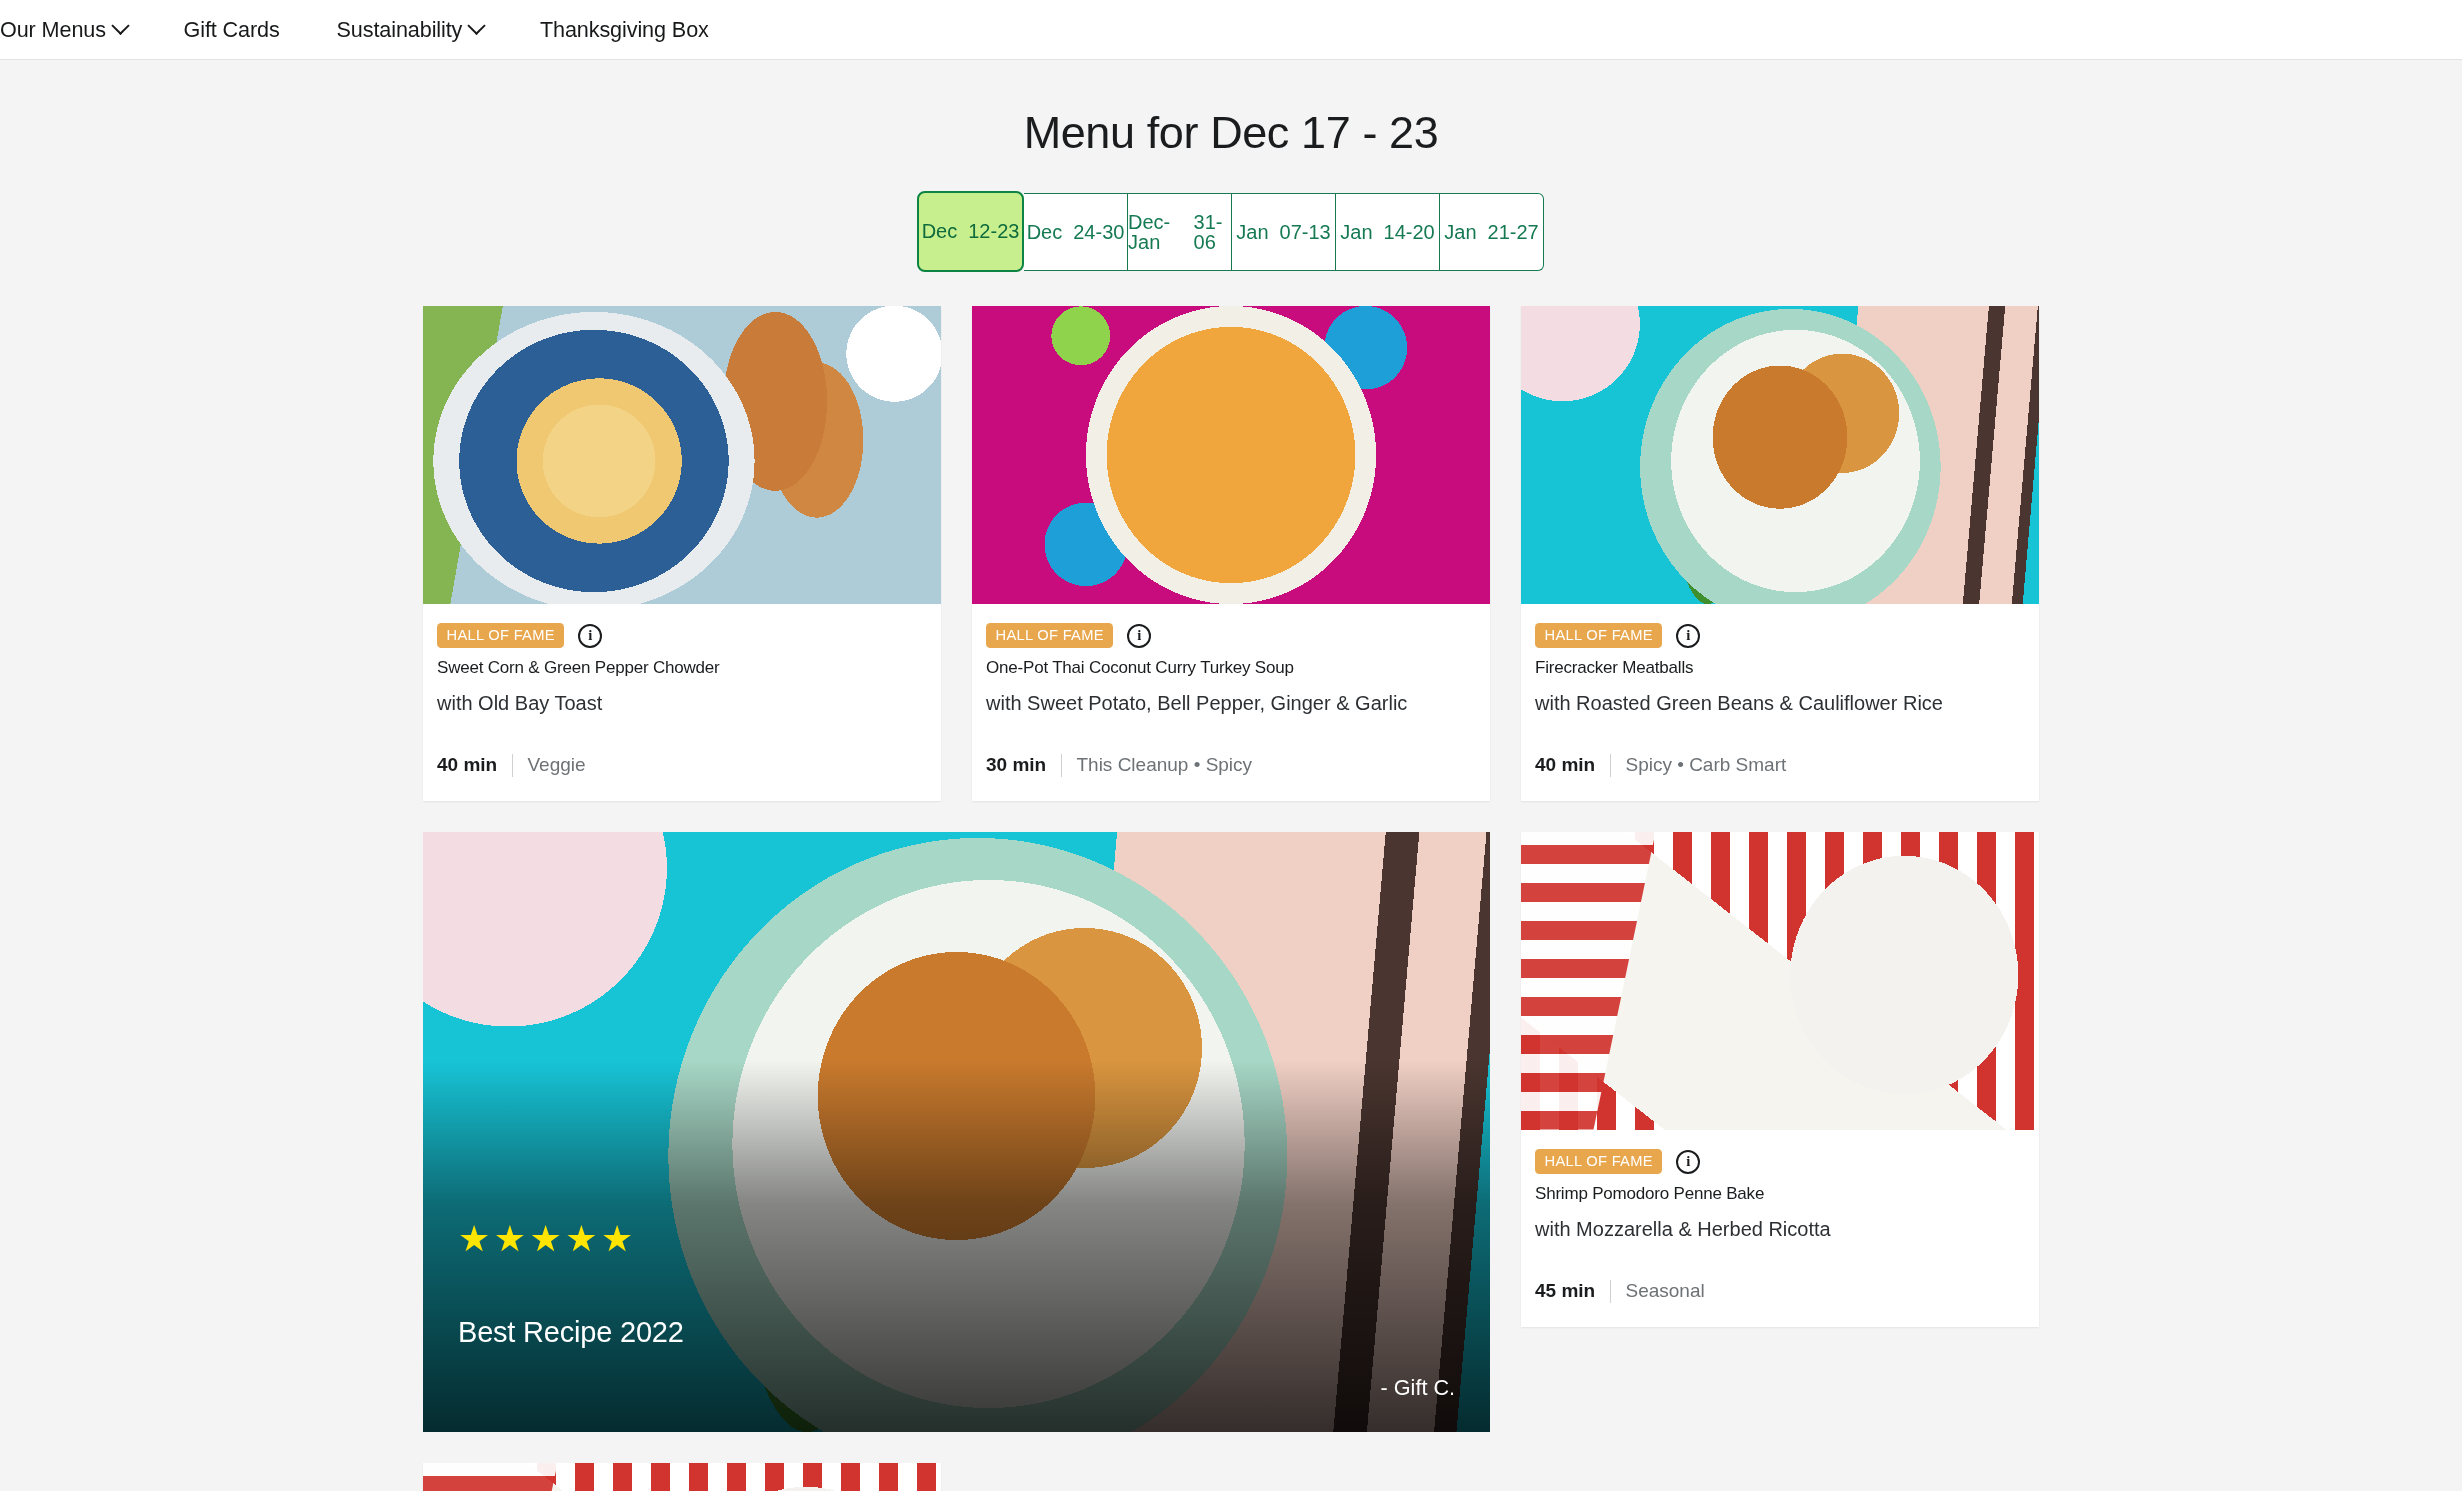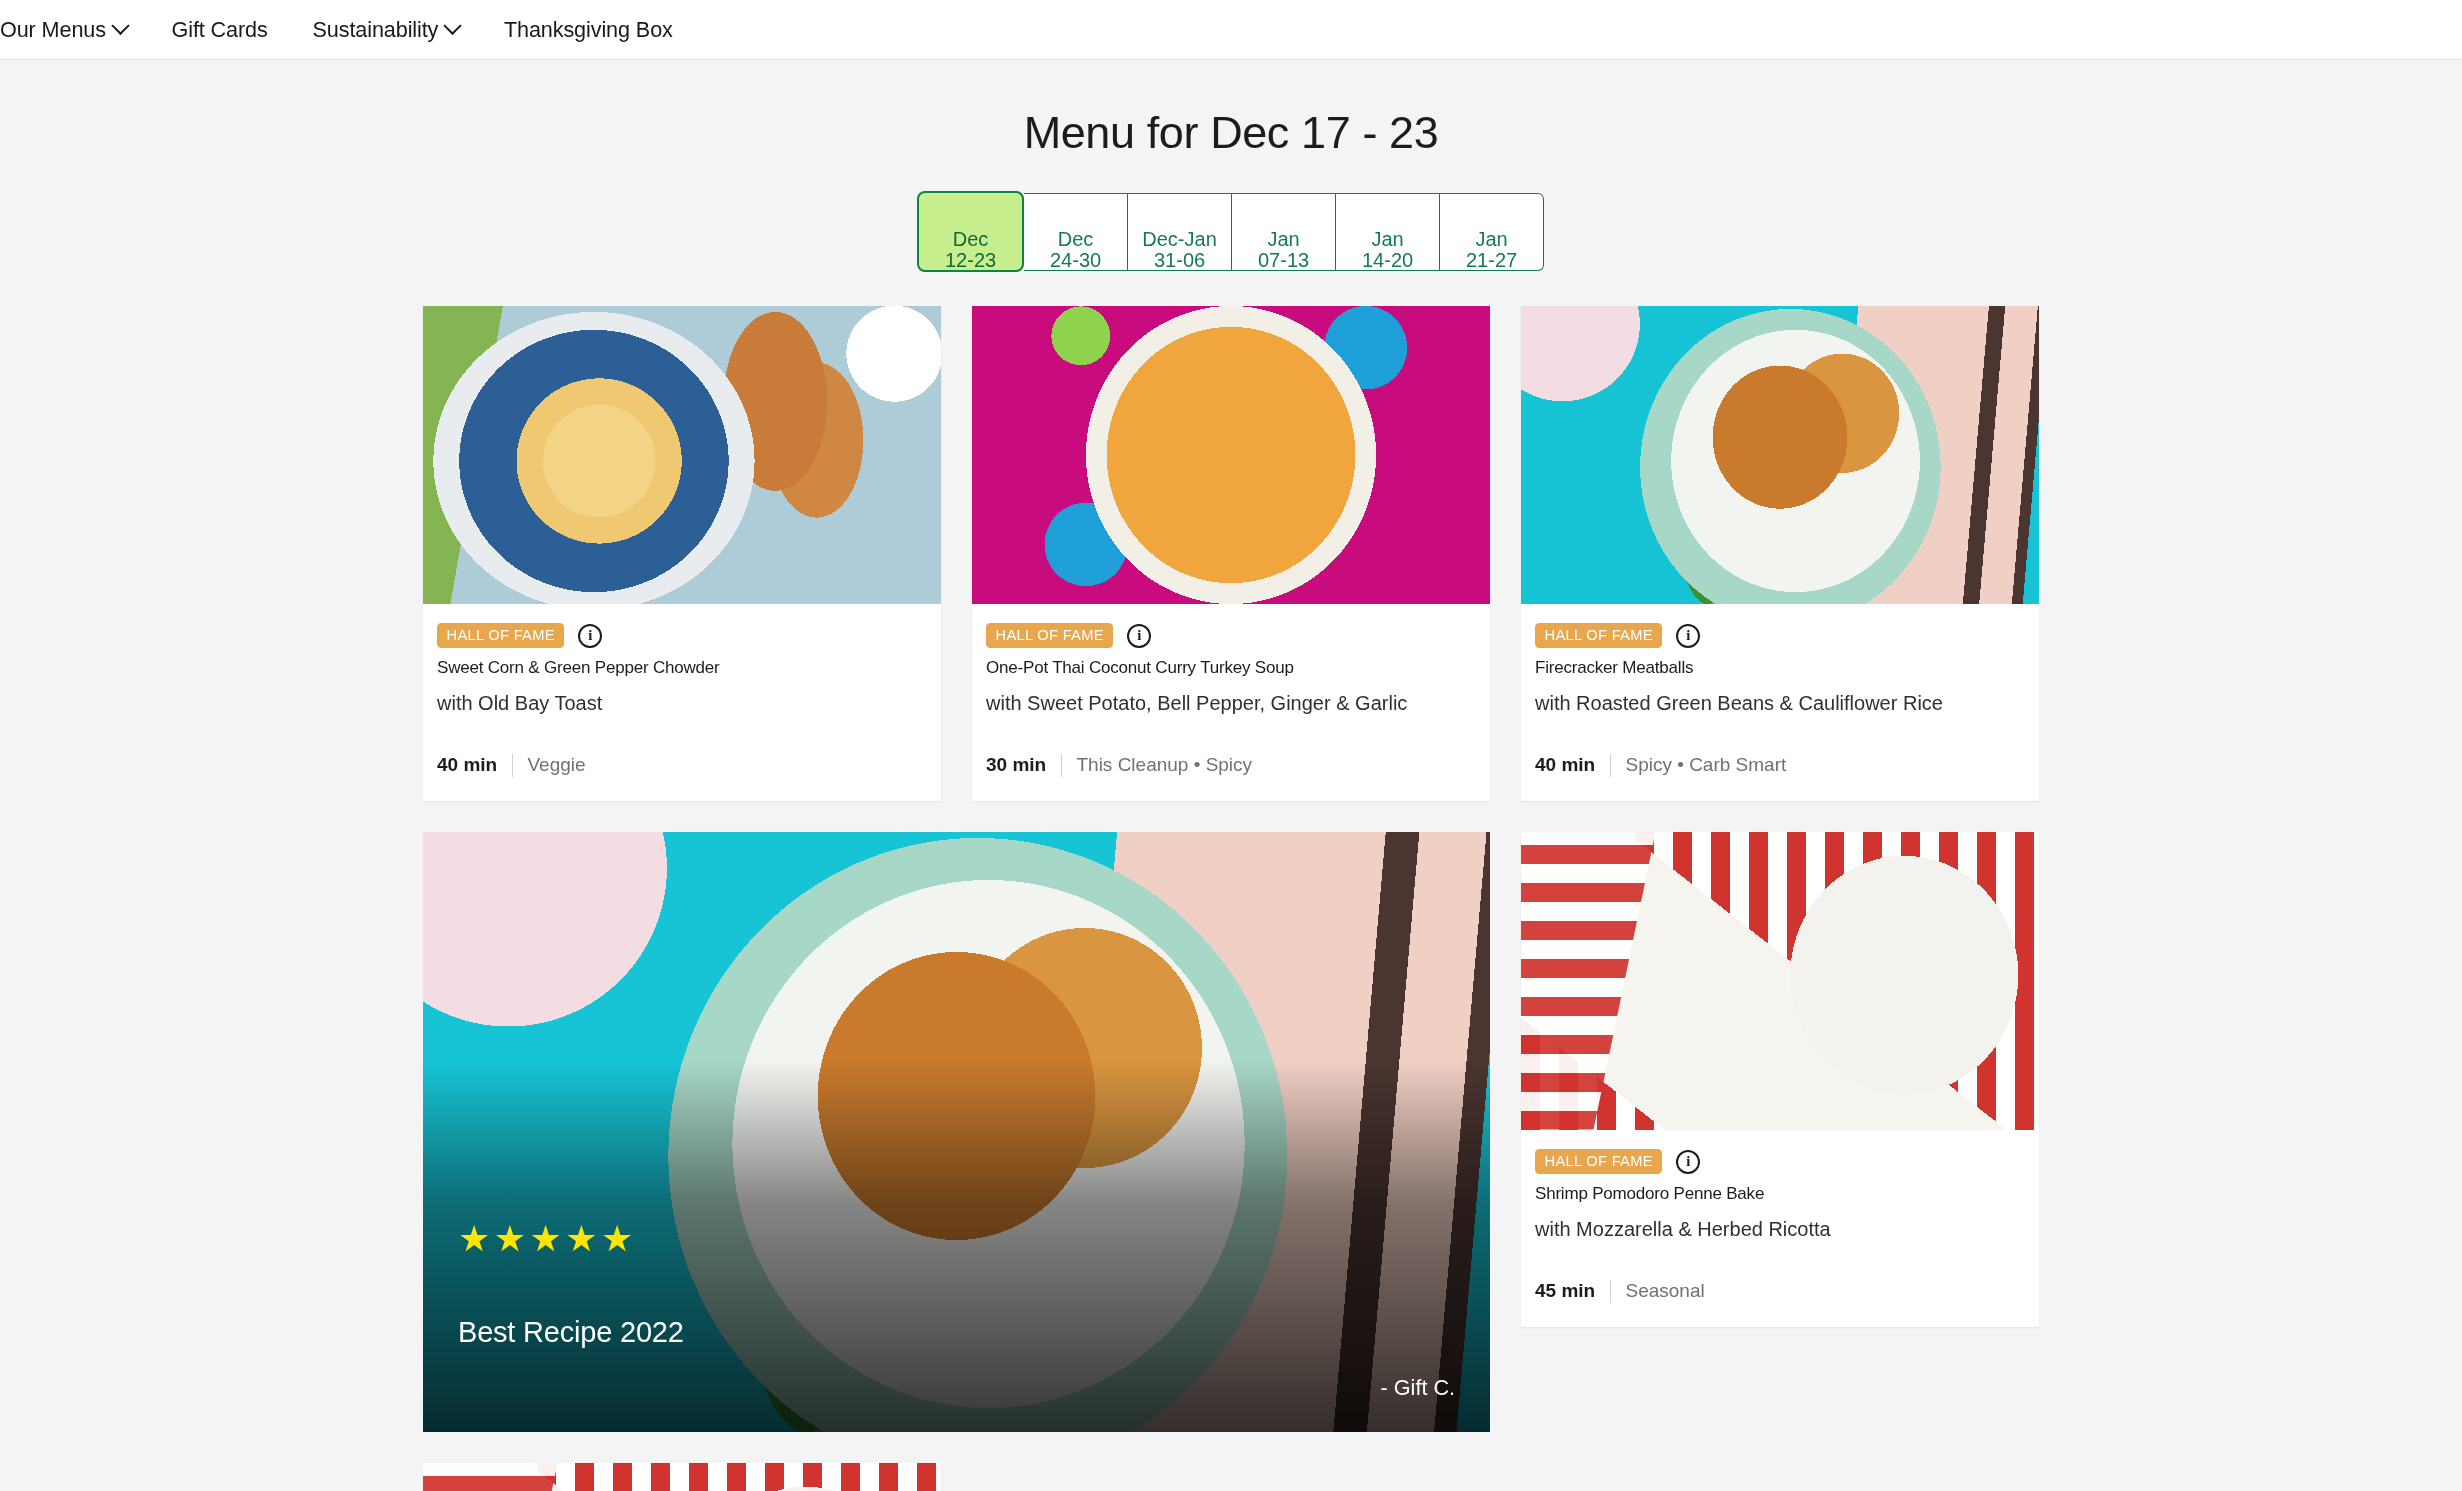--- a/index.html
+++ b/index.html
@@ -24,21 +24,21 @@
     border-bottom: 0.9px solid #e3e3e3;
     display: flex;
     align-items: center;
     padding-left: 0px;
     position: relative;
     z-index: 20;
   }
   .nav-items {
     display: flex;
     align-items: center;
-    gap: 0px;
+    gap: 12px;
   }
   .nav-item {
     display: flex;
     align-items: center;
     gap: 7.8px;
     font-size: 21.6px;
     color: #18191a;
     padding: 0 22.4px;
     cursor: pointer;
     white-space: nowrap;
@@ -77,24 +77,23 @@
     display: flex;
     border-radius: 6px;
   }
   .week-tab {
     width: 104px;
     height: 78px;
     background: #ffffff;
     border: 0.9px solid #157a52;
     border-left-width: 0;
     display: flex;
-    flex-direction: column;
-    align-items: center;
-    justify-content: flex-end;
-    gap: 1px;
+    align-items: center;
+    justify-content: center;
+    gap: 11px;
     font-size: 20px;
     color: #157a52;
     cursor: pointer;
     line-height: 1;
   }
   .week-tab:first-child { border-left-width: 0.9px; border-radius: 6px 0 0 6px; }
   .week-tab:last-child  { border-radius: 0 6px 6px 0; }
   .week-tab.active {
     background: #c8ef8e;
     border: 2.6px solid #0d8443;

